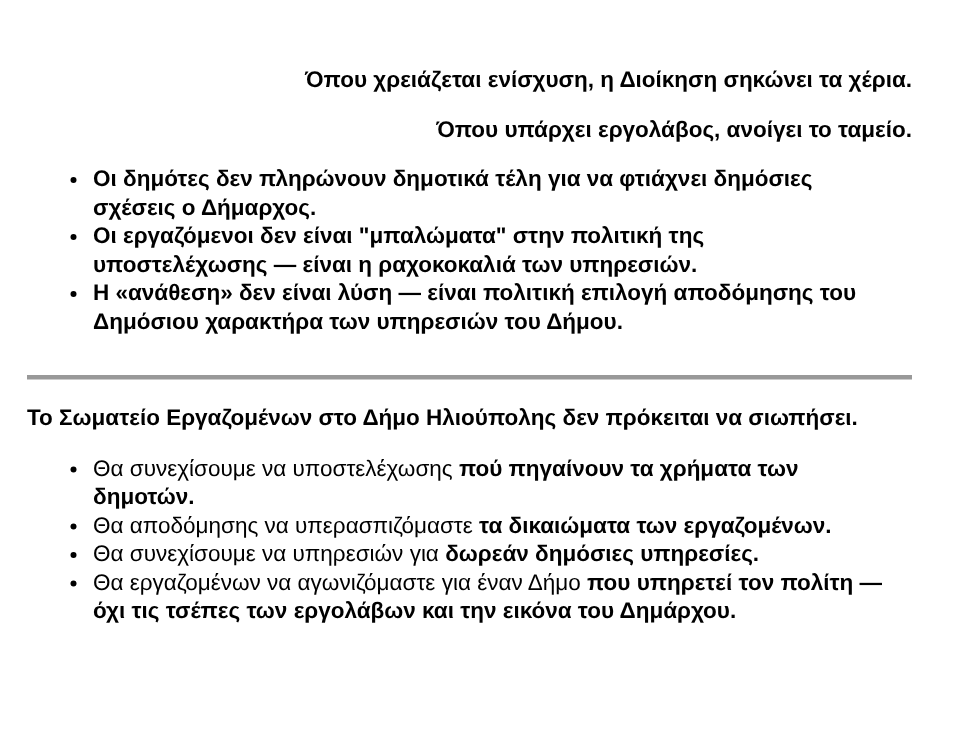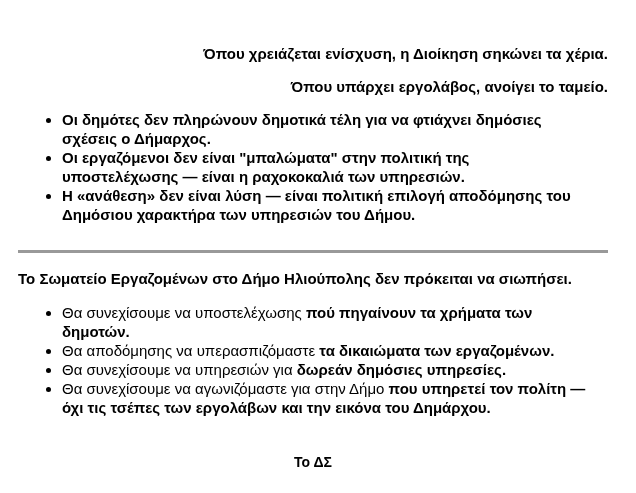--- a/index.html
+++ b/index.html
@@ -78,19 +78,18 @@
 
   <hr class="divider">
 
   <p class="statement">Το Σωματείο Εργαζομένων στο Δήμο Ηλιούπολης δεν πρόκειται να σιωπήσει.</p>
 
   <ul class="bullet-list bottom-list">
       <li><span>Θα συνεχίσουμε να υποστελέχωσης </span><span class="b">πού πηγαίνουν τα χρήματα των
 δημοτών.</span></li>
       <li><span>Θα αποδόμησης να υπερασπιζόμαστε </span><span class="b">τα δικαιώματα των εργαζομένων.</span></li>
       <li><span>Θα συνεχίσουμε να υπηρεσιών για </span><span class="b">δωρεάν δημόσιες υπηρεσίες.</span></li>
-      <li><span>Θα συνεχίσουμε να αγωνιζόμαστε για στην Δήμο </span><span class="b">που υπηρετεί τον πολίτη —
+      <li><span>Θα εργαζομένων να αγωνιζόμαστε για έναν Δήμο </span><span class="b">που υπηρετεί τον πολίτη —
 όχι τις τσέπες των εργολάβων και την εικόνα του Δημάρχου.</span></li>
     </ul>
 
-  <p class="signature">Το ΔΣ</p>
 
 </div>
 
 </body></html>

